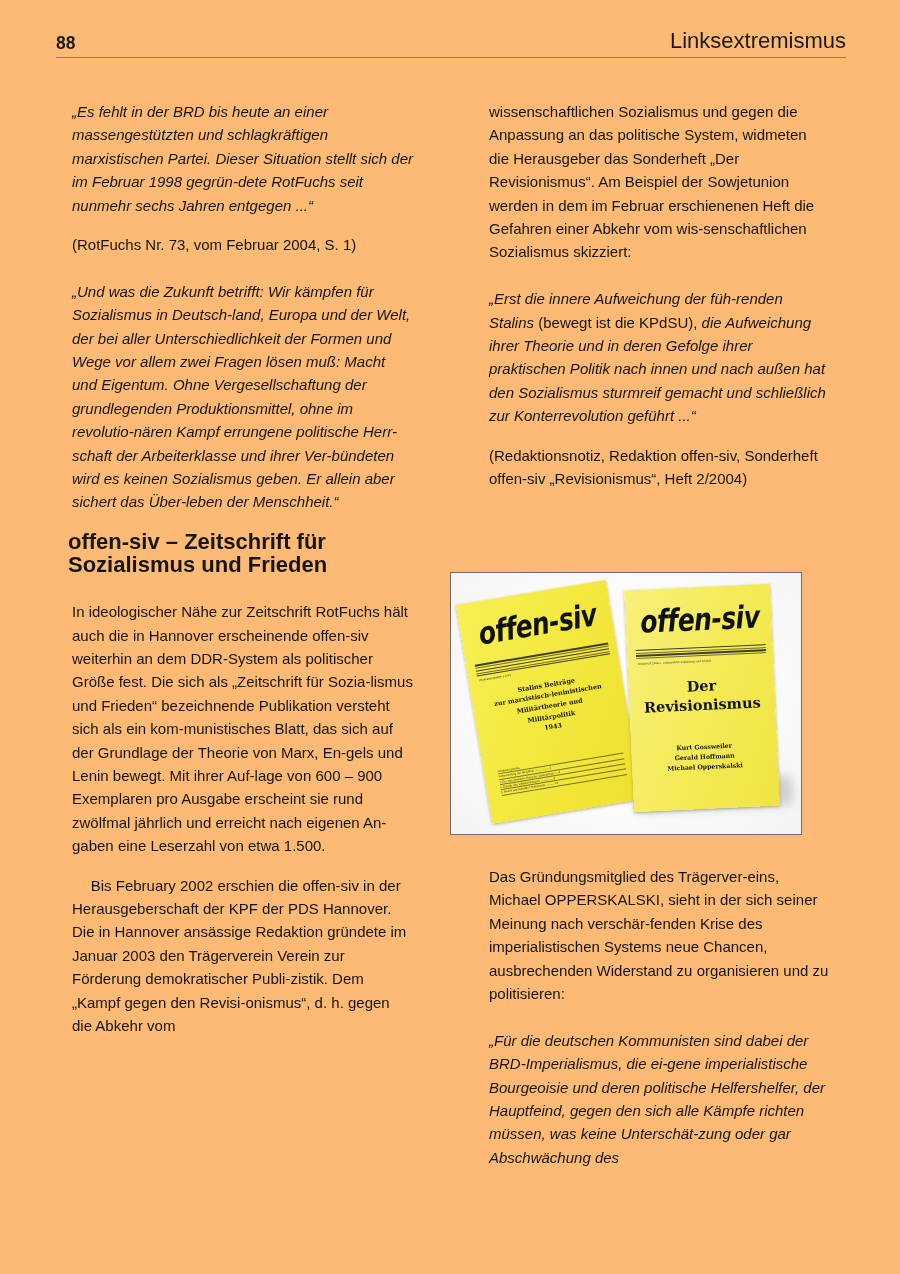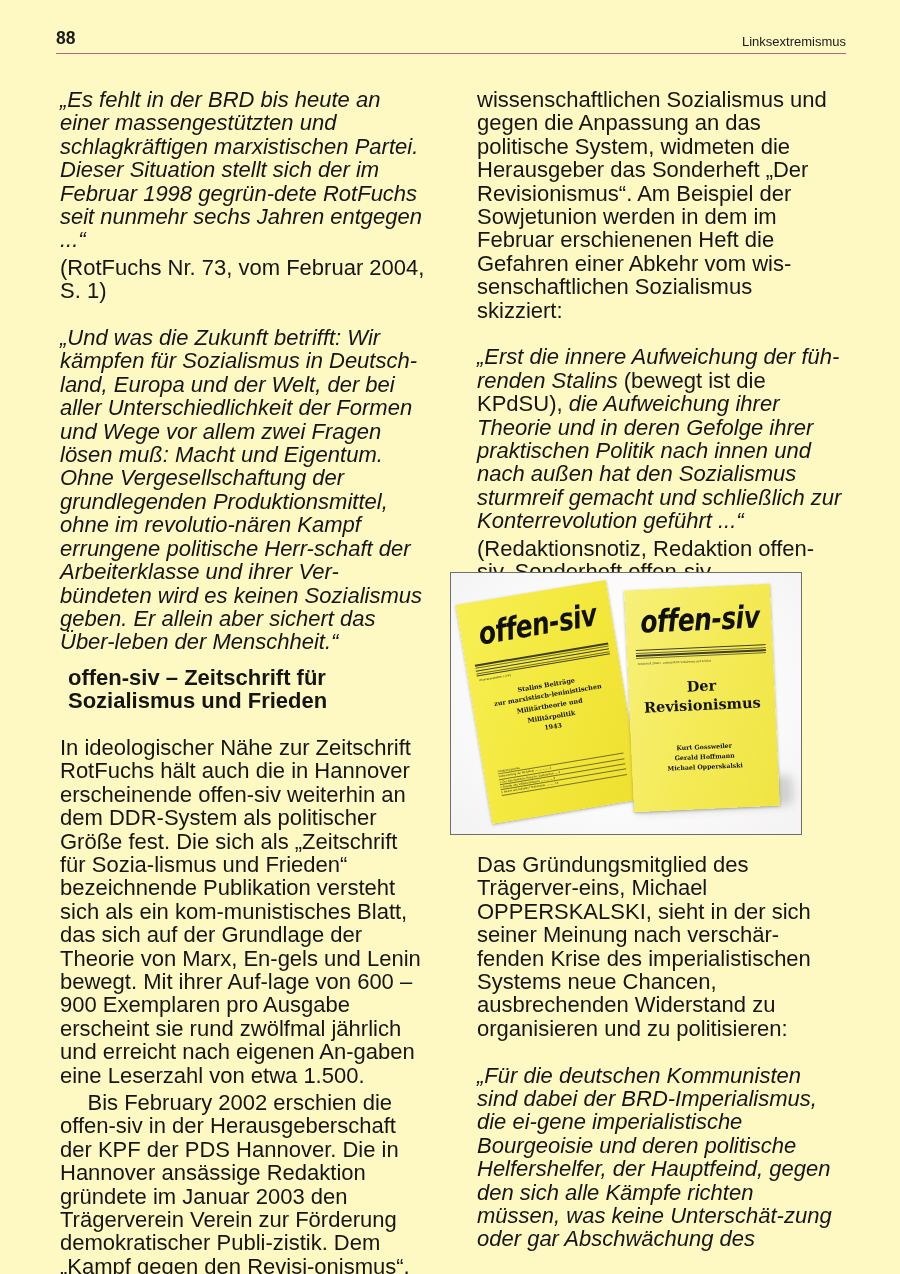--- a/index.html
+++ b/index.html
@@ -13,21 +13,21 @@
     height: 1274px;
     font-family: "Liberation Sans", sans-serif;
     color: #151515;
     -webkit-font-smoothing: antialiased;
   }
   .page {
     position: relative;
     width: 900px;
     height: 1274px;
     box-sizing: border-box;
-    background: #fef9c3;
+    background: #fdba74;
     overflow: hidden;
   }
 
   
   .page-header {
     position: absolute;
     left: 56px;
     top: 30px;
     width: 790px;
     display: flex;
@@ -37,43 +37,43 @@
     padding-bottom: 5px;
   }
   .folio {
     font-size: 17.5px;
     font-weight: 700;
     letter-spacing: .1px;
     line-height: 1;
     color: #1a1a1a;
   }
   .running-title {
-    font-size: 13px;
+    font-size: 22px;
     font-weight: 400;
     line-height: 1;
     color: #1a1a1a;
   }
 
   
   .columns {
     position: absolute;
     left: 56px;
     top: 84px;
     width: 790px;
     display: flex;
     gap: 44px;
   }
   .col {
     width: 373px;
     flex: 0 0 373px;
   }
 
   p {
-    margin: 4px;
-    font-size: 22px;
+    margin: 16px;
+    font-size: 15px;
     line-height: 23.4px;
     text-align: left;
     hyphens: manual;
   }
   p.body       { font-style: normal; }
   p.quote      { font-style: italic; }
   p.source     { font-style: normal; }
   p.indent     { text-indent: 1.25em; }
   p.gap-before { margin-top: 23.4px; }
 

